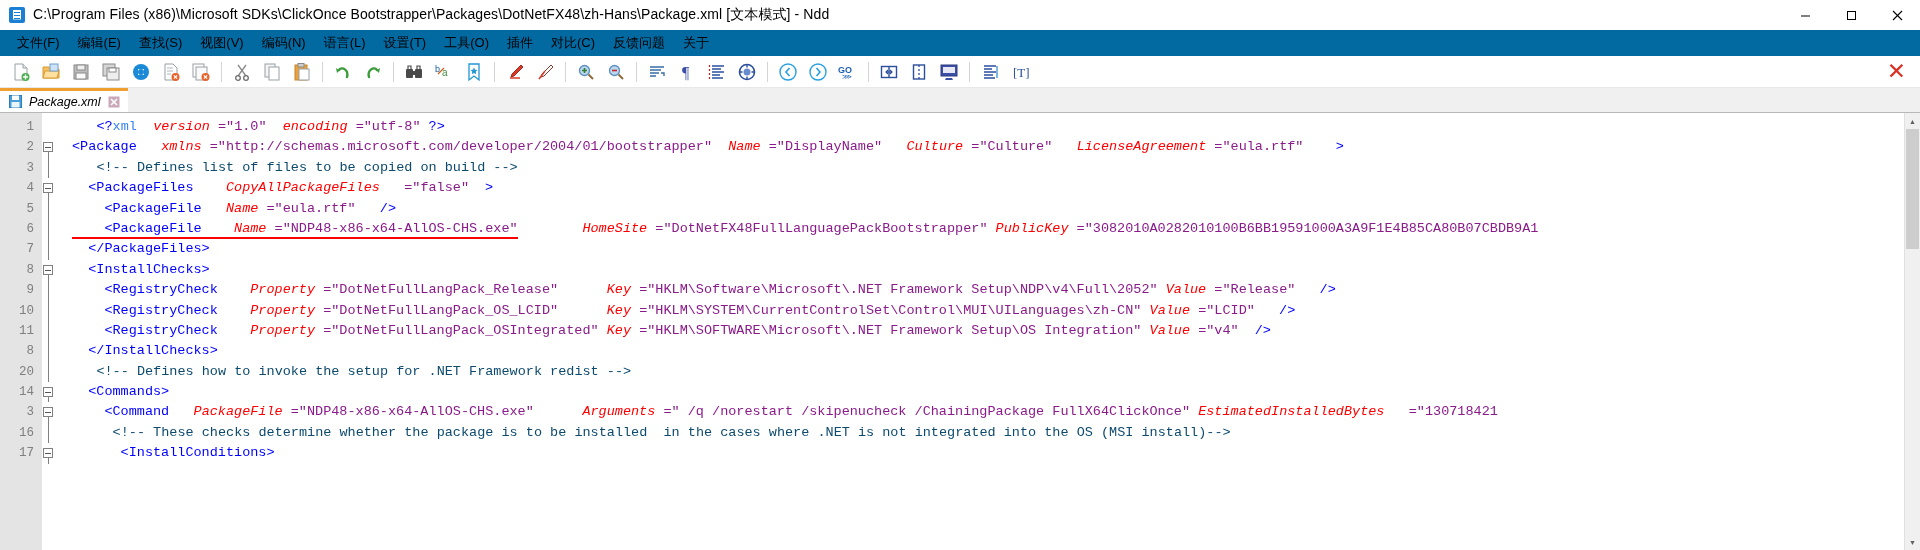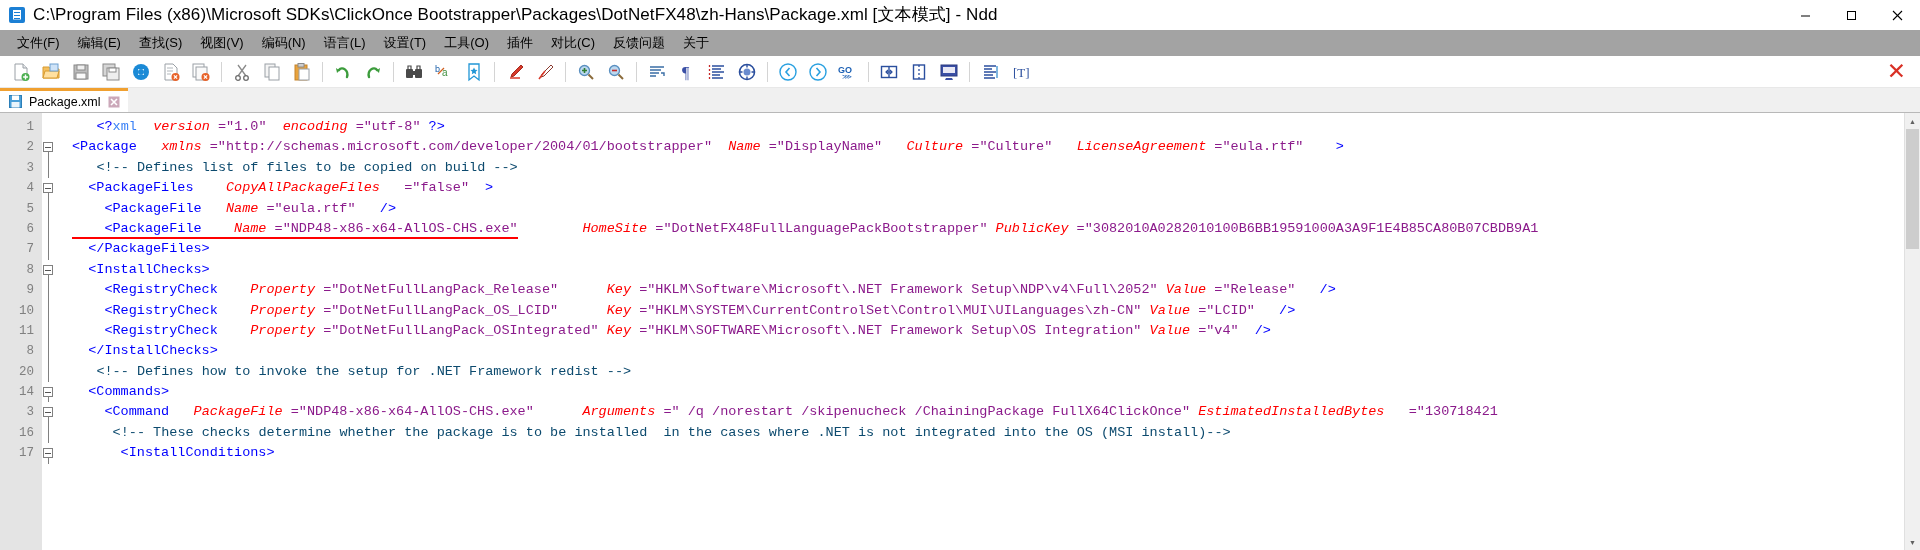--- a/index.html
+++ b/index.html
@@ -37,40 +37,40 @@
   }
   .title-icon::before {
     content: "";
     position: absolute; left: 5px; top: 5px;
     width: 6px; height: 1.5px;
     background: #1b7fd4;
     box-shadow: 0 3px 0 #1b7fd4, 0 6px 0 #1b7fd4;
     z-index: 2;
   }
   .title-text {
-    font-size: 17px;
+    font-size: 14px;
     color: #000000;
     white-space: nowrap;
     letter-spacing: 0.1px;
   }
   .win-buttons {
     position: absolute; right: 0; top: 0;
     height: 30px; display: flex;
   }
   .win-btn {
     width: 46px; height: 30px;
     display: flex; align-items: center; justify-content: center;
     font-size: 12px; color: #000;
   }
   .win-btn svg { display: block; }
 
   
   .menubar {
     height: 26px;
-    background: #a3a3a3;
+    background: #0369a1;
     display: flex;
     align-items: center;
     padding-left: 8px;
     font-size: 13px;
     color: #000;
   }
   .menu-item {
     padding: 3px 9px;
     white-space: nowrap;
     cursor: default;
@@ -103,20 +103,21 @@
     font-family: "Liberation Sans", sans-serif;
   }
 
   
   .tabbar {
     height: 25px;
     background: #f0f0f0;
     display: flex;
     align-items: flex-end;
     border-bottom: 1px solid #b8b8b8;
+    font-style: italic;
   }
   .tab {
     height: 24px;
     background: #ffffff;
     border-top: 3px solid #f0a030;
     display: flex;
     align-items: center;
     padding: 0 8px 0 9px;
     font-size: 12.5px;
     color: #000;

